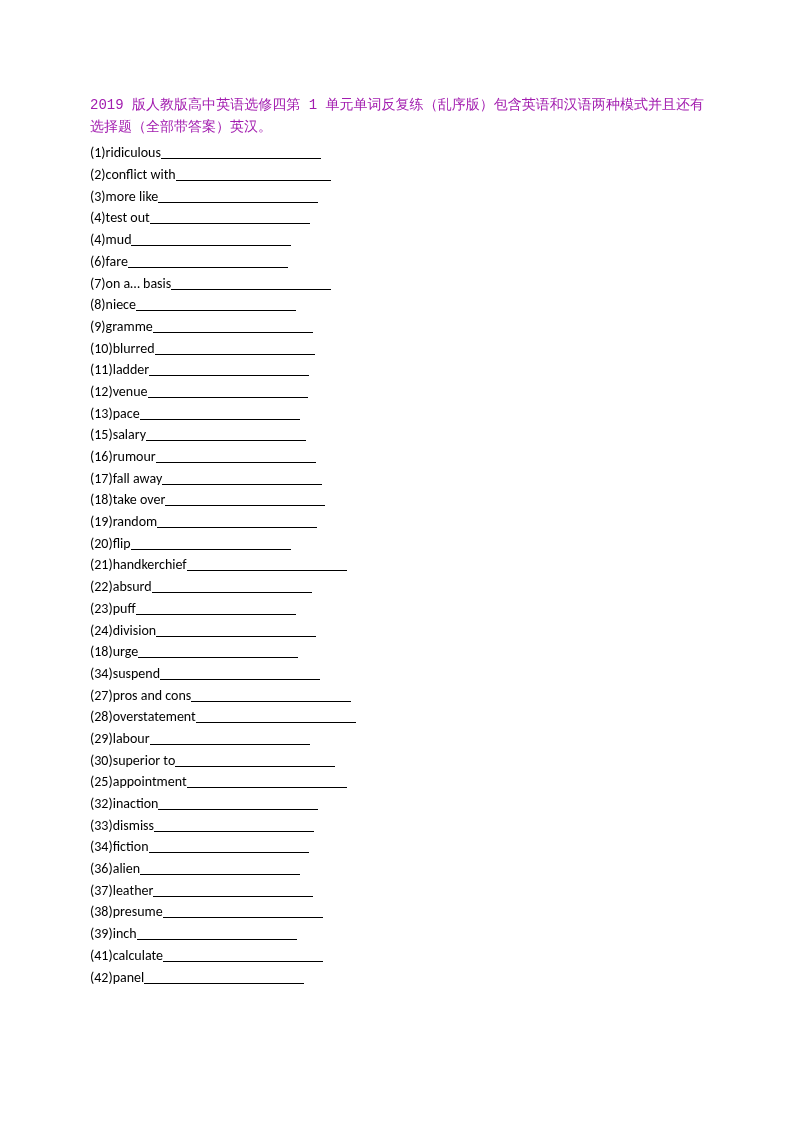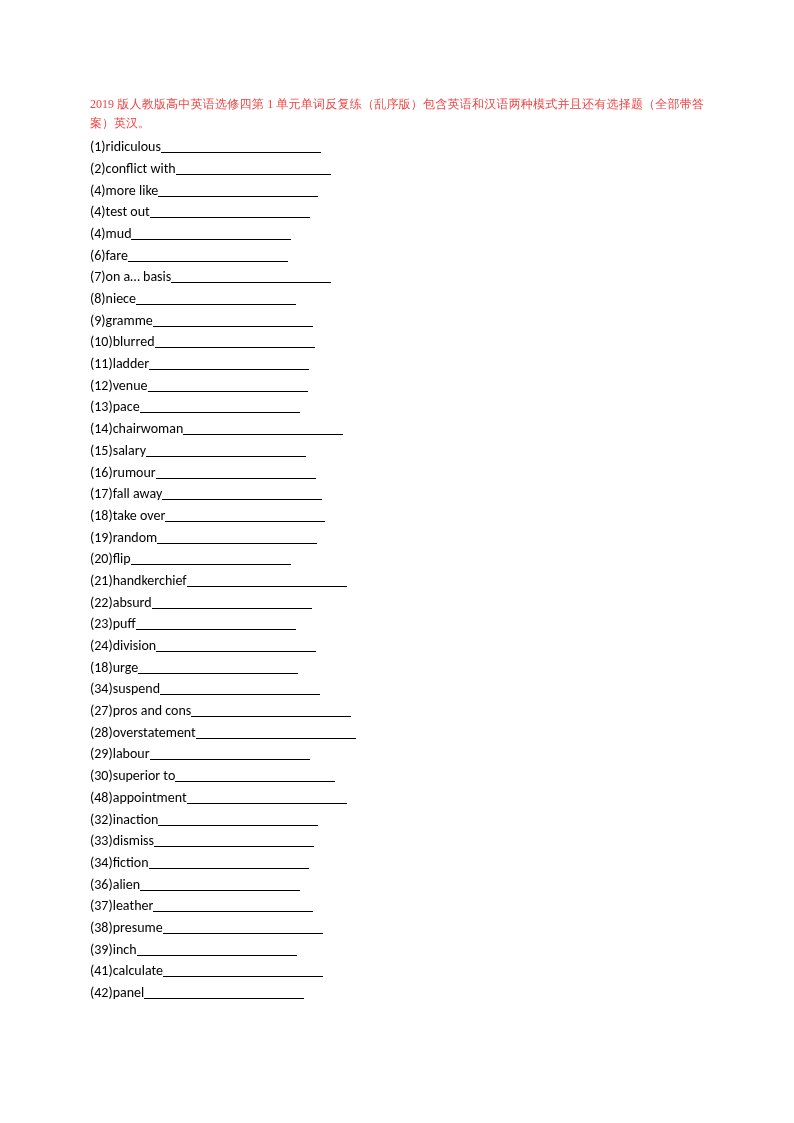--- a/index.html
+++ b/index.html
@@ -8,25 +8,26 @@
       box-sizing: border-box;
     }
     body {
       width: 794px;
       height: 1123px;
       background: #ffffff;
       font-family: "SimSun", "宋体", serif;
       padding: 95px 90px 60px 90px;
     }
     .heading {
-      font-size: 12px;
+      font-size: 14px;
       line-height: 1.55;
-      color: #ef4444;
+      color: #a21caf;
       margin-bottom: 4px;
       text-align: justify;
+      font-family: Liberation Mono, monospace;
     }
     .item {
       font-size: 14px;
       line-height: 1.55;
       color: #000;
       display: flex;
       align-items: baseline;
       white-space: nowrap;
       text-align: center;
     }
@@ -50,21 +51,21 @@
 <div id="items-container">
     <div class="item">
       <span class="item-label">(1)ridiculous</span>
       <span class="blank" style="width: 160px;"></span>
     </div>
     <div class="item">
       <span class="item-label">(2)conflict with</span>
       <span class="blank" style="width: 155px;"></span>
     </div>
     <div class="item">
-      <span class="item-label">(4)more like</span>
+      <span class="item-label">(3)more like</span>
       <span class="blank" style="width: 160px;"></span>
     </div>
     <div class="item">
       <span class="item-label">(4)test out</span>
       <span class="blank" style="width: 160px;"></span>
     </div>
     <div class="item">
       <span class="item-label">(4)mud</span>
       <span class="blank" style="width: 160px;"></span>
     </div>
@@ -94,24 +95,20 @@
     </div>
     <div class="item">
       <span class="item-label">(12)venue</span>
       <span class="blank" style="width: 160px;"></span>
     </div>
     <div class="item">
       <span class="item-label">(13)pace</span>
       <span class="blank" style="width: 160px;"></span>
     </div>
     <div class="item">
-      <span class="item-label">(14)chairwoman</span>
-      <span class="blank" style="width: 160px;"></span>
-    </div>
-    <div class="item">
       <span class="item-label">(15)salary</span>
       <span class="blank" style="width: 160px;"></span>
     </div>
     <div class="item">
       <span class="item-label">(16)rumour</span>
       <span class="blank" style="width: 160px;"></span>
     </div>
     <div class="item">
       <span class="item-label">(17)fall away</span>
       <span class="blank" style="width: 160px;"></span>
@@ -162,21 +159,21 @@
     </div>
     <div class="item">
       <span class="item-label">(29)labour</span>
       <span class="blank" style="width: 160px;"></span>
     </div>
     <div class="item">
       <span class="item-label">(30)superior to</span>
       <span class="blank" style="width: 160px;"></span>
     </div>
     <div class="item">
-      <span class="item-label">(48)appointment</span>
+      <span class="item-label">(25)appointment</span>
       <span class="blank" style="width: 160px;"></span>
     </div>
     <div class="item">
       <span class="item-label">(32)inaction</span>
       <span class="blank" style="width: 160px;"></span>
     </div>
     <div class="item">
       <span class="item-label">(33)dismiss</span>
       <span class="blank" style="width: 160px;"></span>
     </div>

